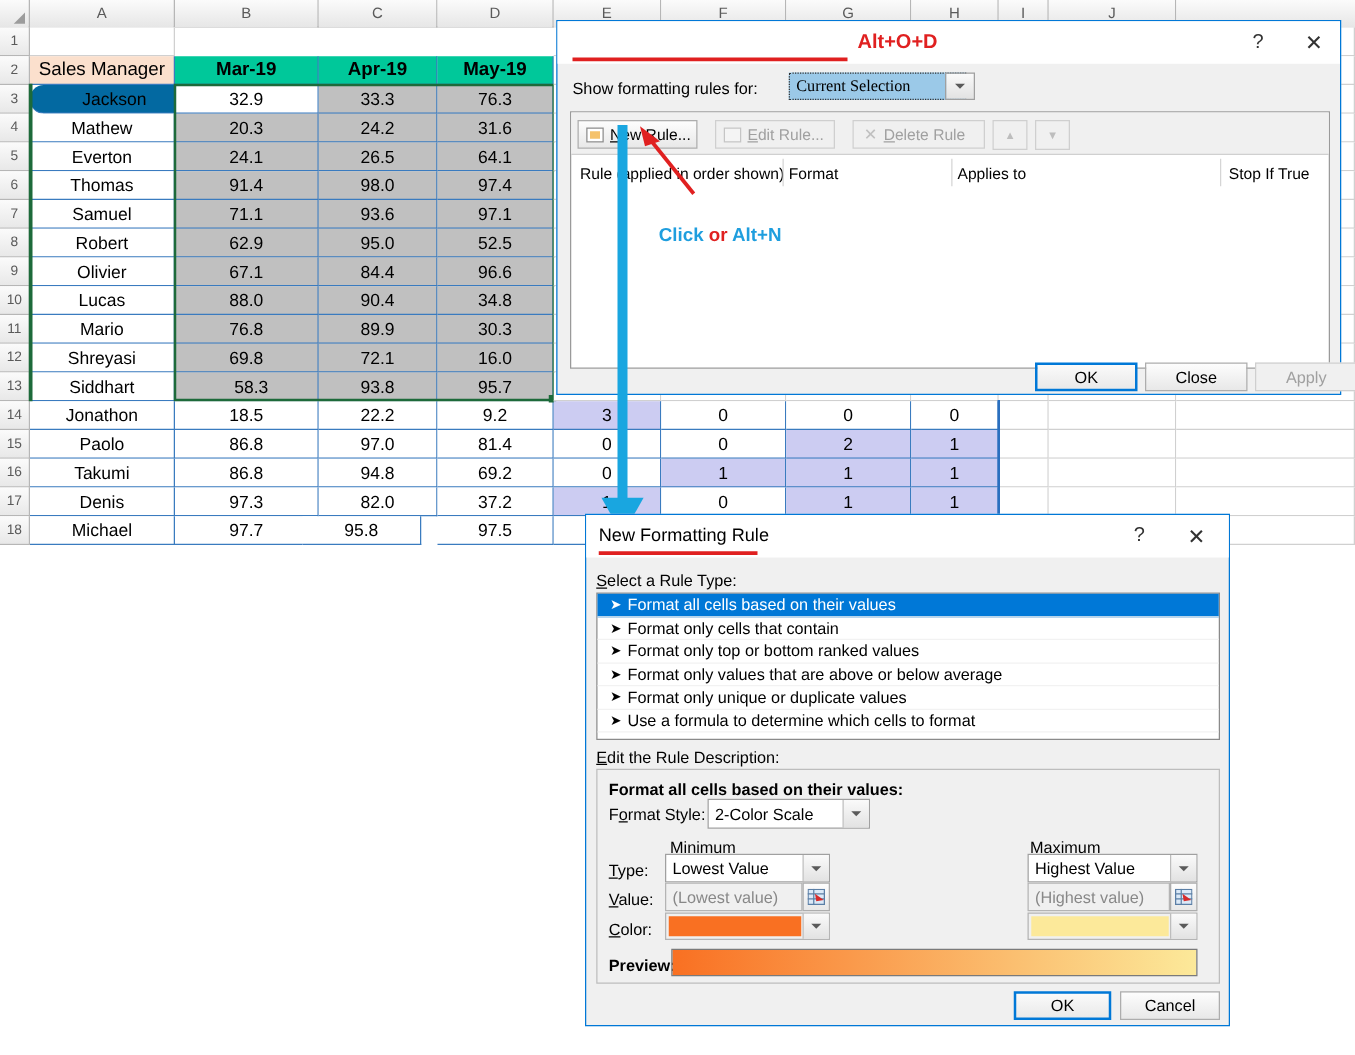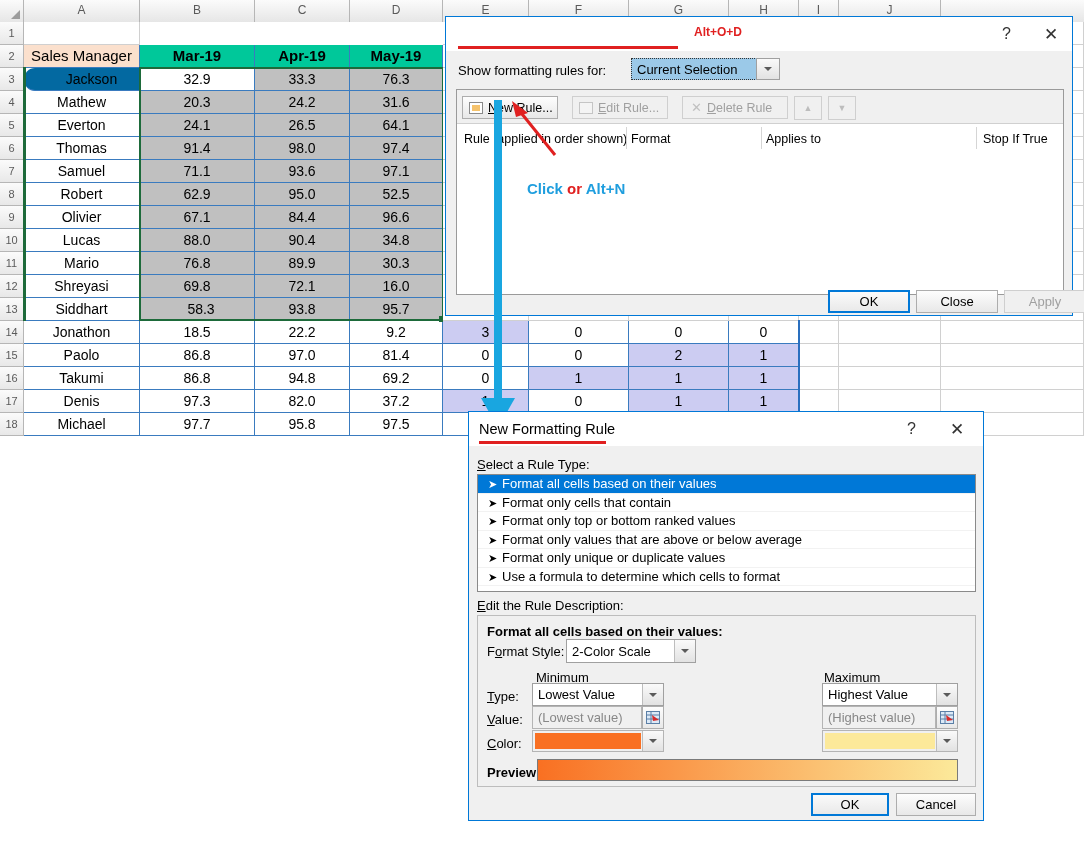--- a/index.html
+++ b/index.html
@@ -184,21 +184,21 @@
         <div class="cell" style="left:24px;top:367px;width:116px;background:#fff;">Takumi</div>
         <div class="cell" style="left:140px;top:367px;width:115px;background:#fff;">86.8</div>
         <div class="cell" style="left:255px;top:367px;width:95px;background:#fff;">94.8</div>
         <div class="cell" style="left:350px;top:367px;width:93px;background:#fff;">69.2</div>
         <div class="cell" style="left:24px;top:390px;width:116px;background:#fff;">Denis</div>
         <div class="cell" style="left:140px;top:390px;width:115px;background:#fff;">97.3</div>
         <div class="cell" style="left:255px;top:390px;width:95px;background:#fff;">82.0</div>
         <div class="cell" style="left:350px;top:390px;width:93px;background:#fff;">37.2</div>
         <div class="cell" style="left:24px;top:413px;width:116px;background:#fff;">Michael</div>
         <div class="cell" style="left:140px;top:413px;width:115px;background:#fff;">97.7</div>
-        <div class="cell" style="left:255px;top:413px;width:95px;background:#fff;">95.8</div>
+        <div class="cell" style="left:242px;top:413px;width:95px;background:#fff;">95.8</div>
         <div class="cell" style="left:350px;top:413px;width:93px;background:#fff;">97.5</div>
       </div>
 
     <div class="selrange" style="left:139px;top:67px;width:305px;height:254px;"></div>
     <div class="selhandle" style="left:439px;top:316px;"></div>
 
     <div style="position:absolute;left:23px;top:67px;width:3px;height:254px;background:#1d6a3a;"></div>
 
     <div id="side-grid">
         <div class="cell faint" style="left:443px;top:22px;width:86px;background:#fff;"></div>
@@ -328,26 +328,26 @@
         <div class="cell faint" style="left:839px;top:413px;width:102px;background:#fff;"></div>
         <div class="cell faint" style="left:941px;top:413px;width:143px;background:#fff;"></div>
         <div style="position: absolute; left: 798px; top: 320px; width: 2px; height: 92px; background: rgb(42, 111, 191);"></div>
       </div>
   </div>
 
   <div class="dialog" style="left:445px;top:16px;width:628px;height:300px;">
 
     <div class="dlg-title"></div>
     <div class="dlg-underline" style="left:12px;top:29px;width:220px;"></div>
-    <div class="annot redtxt" style="left:248px;top:8px;font-size:12px;text-align:center;">Alt+O+D</div>
+    <div class="annot redtxt" style="left:240px;top:8px;font-size:16px;text-align:center;">Alt+O+D</div>
     <div class="dlg-q" style="left:556px;top:8px;">?</div>
     <div class="dlg-x" style="left:598px;top:7px;">✕</div>
 
     <div class="lbl" style="left:12px;top:46px;">Show formatting rules for:</div>
-    <div class="combo" style="left:185px;top:41px;width:142px;height:22px;background:#9bc9e8;border:1px dotted #333;">
+    <div class="combo" style="left:185px;top:41px;width:142px;height:22px;background:#9bc9e8;border:1px dotted #333;font-family:Liberation Serif, serif;">
       <div class="txt">Current Selection</div>
     </div>
     <div class="combo" style="left:310px;top:41px;width:24px;height:22px;background:linear-gradient(#fafafa,#e2e2e2);border:1px solid #a0a0a0;display:flex;align-items:center;justify-content:center;">
       <span class="chev"></span>
     </div>
 
     <div class="groupbox" style="left:10px;top:72px;width:608px;height:206px;background:#fff;border:1px solid #9a9a9a;"></div>
     <div style="position:absolute;left:11px;top:73px;width:606px;height:34px;background:#f0f0f0;border-bottom:1px solid #d0d0d0;"></div>
 
     <div class="btn" style="left:16px;top:79px;width:96px;height:23px;justify-content:flex-start;padding-left:6px;">

